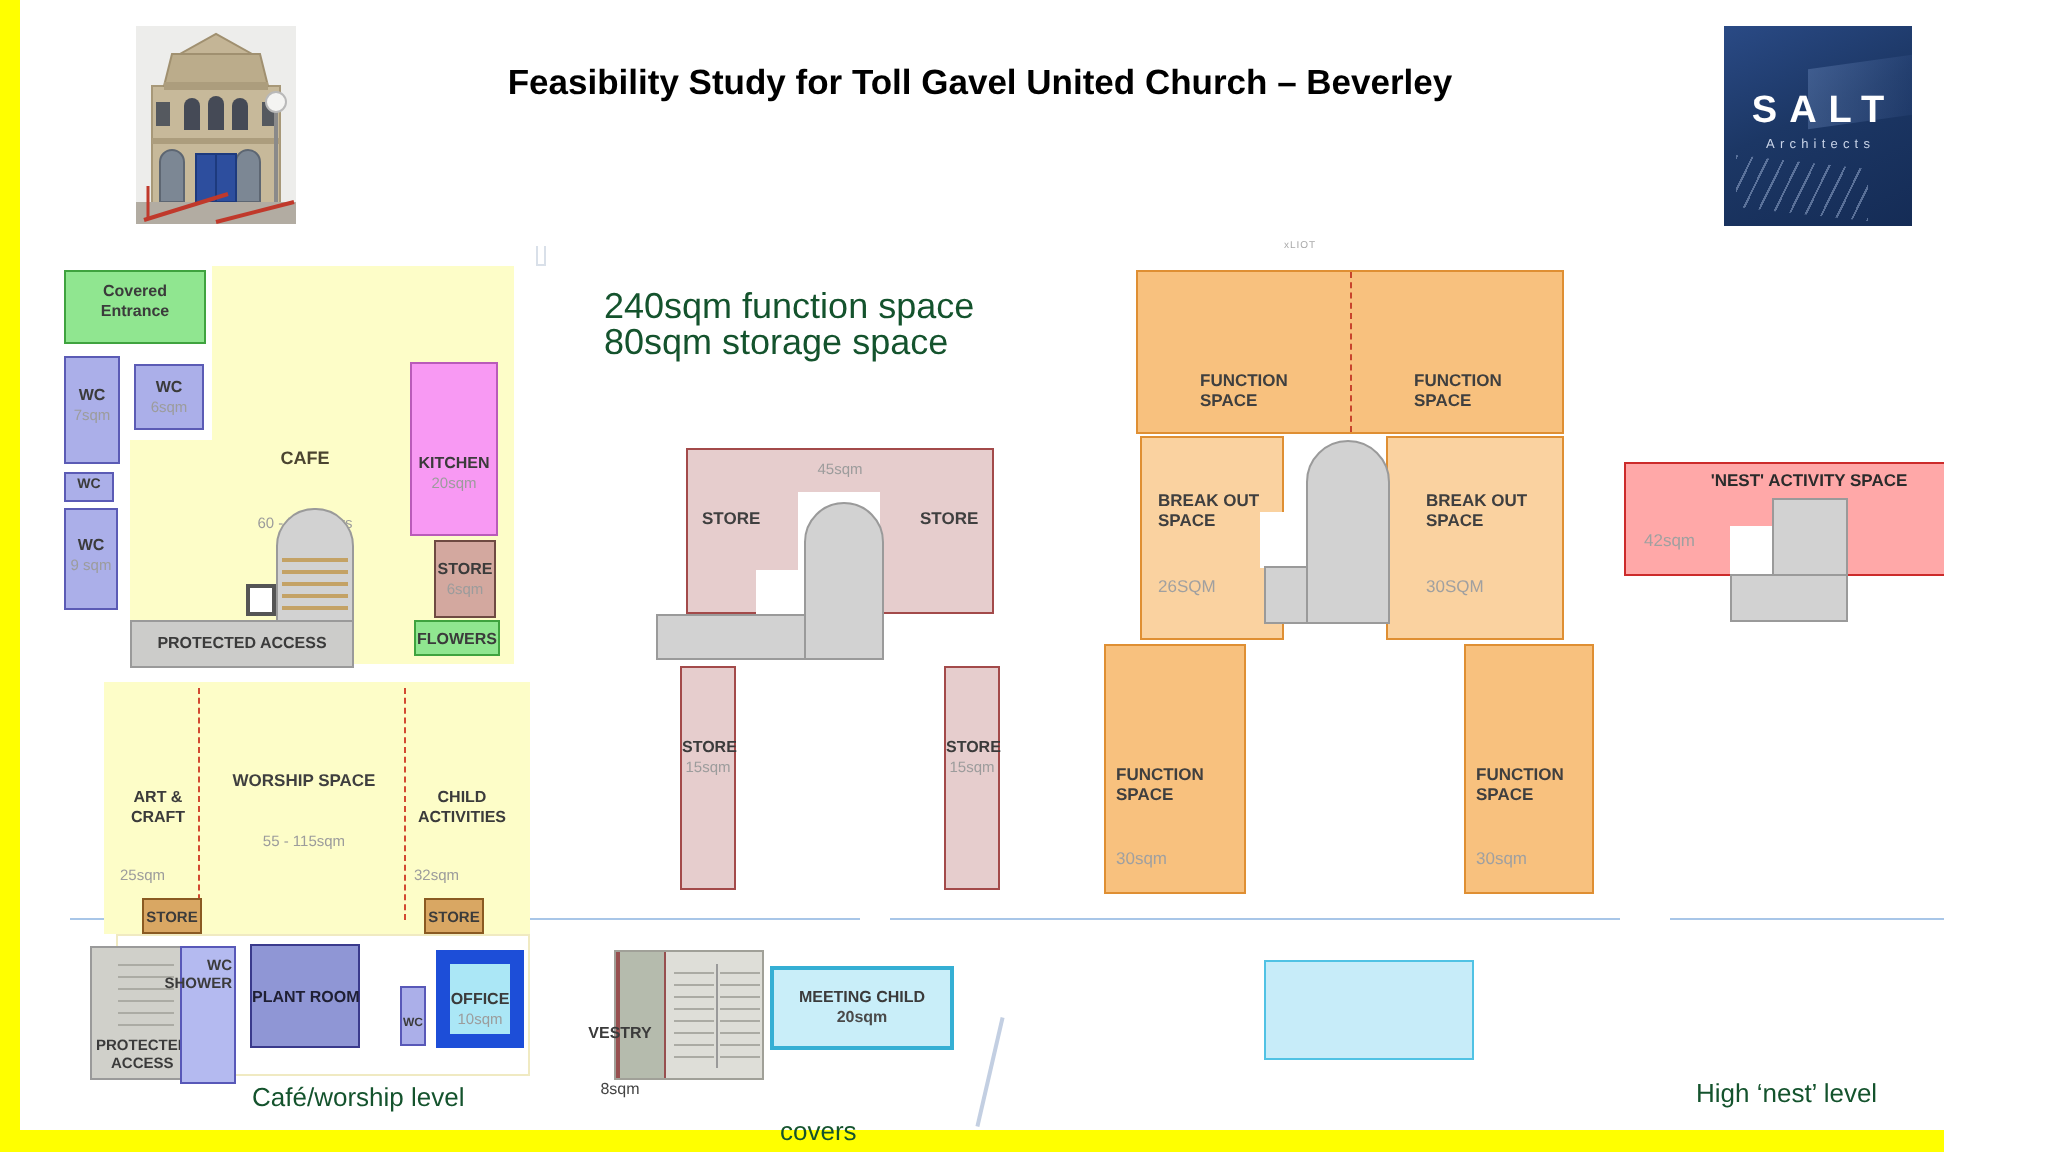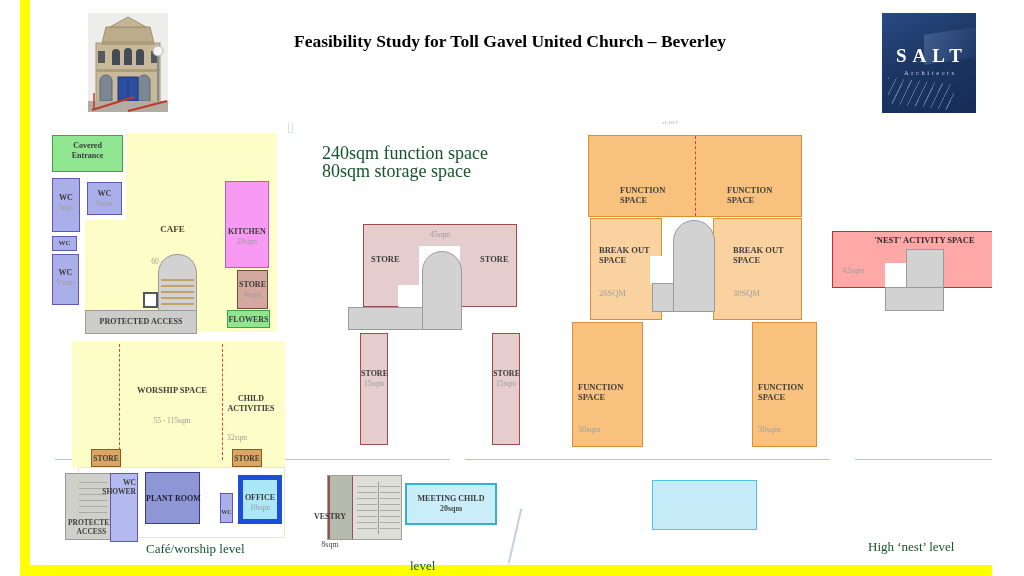--- a/index.html
+++ b/index.html
@@ -1,17 +1,17 @@
 <!DOCTYPE html>
 <html><head>
 <meta charset="utf-8">
 <style>
   html,body{margin:0;padding:0;background:#fff;}
   #slide{position:relative;width:972px;height:576px;background:#ffffff;overflow:hidden;
-         font-family:Liberation Serif, serif;margin-left:20px;}
+         font-family:Liberation Sans, sans-serif;}
   .abs{position:absolute;box-sizing:border-box;}
   .room{position:absolute;box-sizing:border-box;}
   .txt{position:absolute;box-sizing:border-box;white-space:pre-line;}
   .lbl{font-weight:bold;font-size:8px;line-height:1.2;color:#3b3b3b;text-align:center;}
   .lbl9{font-weight:bold;font-size:8.5px;line-height:1.18;color:#3f3f3f;}
   .ar{font-size:7.5px;line-height:1.2;color:#9c9c9c;}
   .ar9{font-size:8.5px;line-height:1.2;color:#a0a0a0;}
   .cap{font-size:13px;line-height:1.25;color:#14532d;}
   .ctr{text-align:center;}
   .frame{background:#FFFF00;}
@@ -138,20 +138,24 @@
     <div class="lbl" style="white-space:nowrap;">PROTECTED ACCESS</div>
   </div>
 
   <div class="reddash" style="left:99px;top:344px;height:116px;"></div>
   <div class="reddash" style="left:202px;top:344px;height:116px;"></div>
 
   <div class="txt ctr" style="left:104px;top:367px;width:96px;">
     <div class="lbl9">WORSHIP SPACE</div>
     <div class="ar" style="margin-top:3px;">55 - 115sqm</div>
   </div>
+  <div class="txt" style="left:60px;top:376px;width:38px;">
+    <div class="lbl">ART &amp; CRAFT</div>
+    <div class="ar" style="margin-top:2px;">25sqm</div>
+  </div>
   <div class="txt" style="left:207px;top:376px;width:48px;">
     <div class="lbl">CHILD ACTIVITIES</div>
     <div class="ar" style="margin-top:2px;">32sqm</div>
   </div>
 
   <div class="room ctr" style="left:71px;top:449px;width:30px;height:18px;background:#D9A763;border:1px solid #8A5A22;padding-top:4px;">
     <div class="lbl" style="font-size:7.5px;">STORE</div>
   </div>
   <div class="room ctr" style="left:212px;top:449px;width:30px;height:18px;background:#D9A763;border:1px solid #8A5A22;padding-top:4px;">
     <div class="lbl" style="font-size:7.5px;">STORE</div>
@@ -162,21 +166,21 @@
     <div class="abs lbl" style="left:2px;bottom:3px;font-size:7.5px;">PROTECTED ACCESS</div>
   </div>
   <div class="room" style="left:90px;top:473px;width:28px;height:69px;background:#B4BAF0;border:1px solid #5858B8;"></div>
   <div class="txt lbl" style="left:78px;top:478px;width:38px;text-align:right;font-size:7.5px;">WC SHOWER</div>
   <div class="room ctr" style="left:125px;top:472px;width:55px;height:52px;background:#8F96D5;border:1px solid #3A3A8C;padding-top:21px;">
     <div class="lbl" style="color:#1f1f33;white-space:nowrap;">PLANT ROOM</div>
   </div>
   <div class="room ctr" style="left:200px;top:493px;width:13px;height:30px;background:#ABAFE9;border:1px solid #5858B8;padding-top:15px;">
     <div class="lbl" style="font-size:6px;">WC</div>
   </div>
-  <div class="room ctr" style="left:218px;top:475px;width:44px;height:49px;background:#ABE7F6;border:5px solid #1d4ed8;padding-top:13px;">
+  <div class="room ctr" style="left:218px;top:475px;width:44px;height:49px;background:#ABE7F6;border:7px solid #1d4ed8;padding-top:13px;">
     <div class="lbl">OFFICE</div>
     <div class="ar">10sqm</div>
   </div>
 
   <div class="txt cap" style="left:126px;top:541px;width:140px;">Café/worship level</div>
 
   <div class="room" style="left:343px;top:224px;width:154px;height:83px;background:#E6CDCD;border:1px solid #A34A4A;"></div>
   <div class="room" style="left:399px;top:246px;width:41px;height:62px;background:#fff;"></div>
   <div class="room" style="left:378px;top:285px;width:21px;height:23px;background:#fff;"></div>
   <div class="txt ar" style="left:400px;top:230px;width:40px;text-align:center;">45sqm</div>
@@ -206,21 +210,21 @@
     <div class="lbl" style="font-weight:normal;color:#444;">8sqm</div>
   </div>
 
   <div class="room ctr" style="left:385px;top:483px;width:92px;height:42px;background:#C9EEF9;border:2px solid #35AFD4;padding-top:9px;">
     <div class="lbl" style="white-space:nowrap;">MEETING CHILD</div>
     <div class="lbl" style="font-weight:bold;color:#4a4a4a;">20sqm</div>
   </div>
 
   <div class="room" style="left:494px;top:508px;width:2px;height:56px;background:#C3CFE2;transform:rotate(13deg);"></div>
 
-  <div class="txt cap" style="left:390px;top:558px;width:150px;">level</div>
+  <div class="txt cap" style="left:390px;top:558px;width:150px;">covers</div>
 
   <div class="txt" style="left:642px;top:120px;font-size:5px;color:#A9A9A9;letter-spacing:.5px;">xLIOT</div>
 
   <div class="room" style="left:568px;top:135px;width:214px;height:82px;background:#F8C17E;border:1px solid #DF8F33;"></div>
   <div class="reddash" style="left:675px;top:136px;height:80px;border-left-color:#C8442C;"></div>
   <div class="txt" style="left:600px;top:167px;width:60px;">
     <div class="lbl9">FUNCTION SPACE</div>
     <div class="ar9" style="margin-top:4px;">32sqm</div>
   </div>
   <div class="txt" style="left:707px;top:167px;width:60px;">

